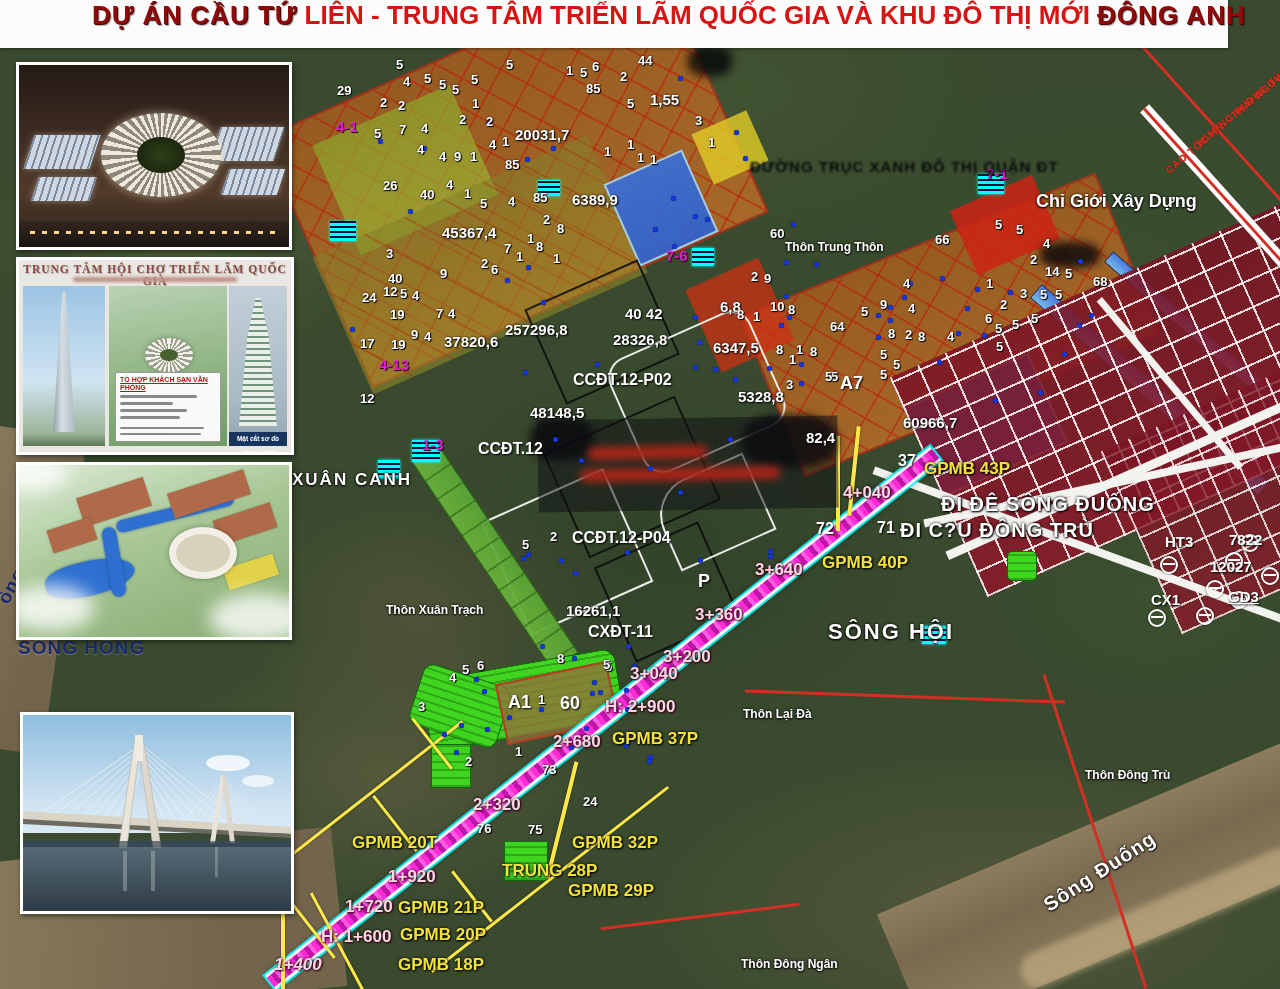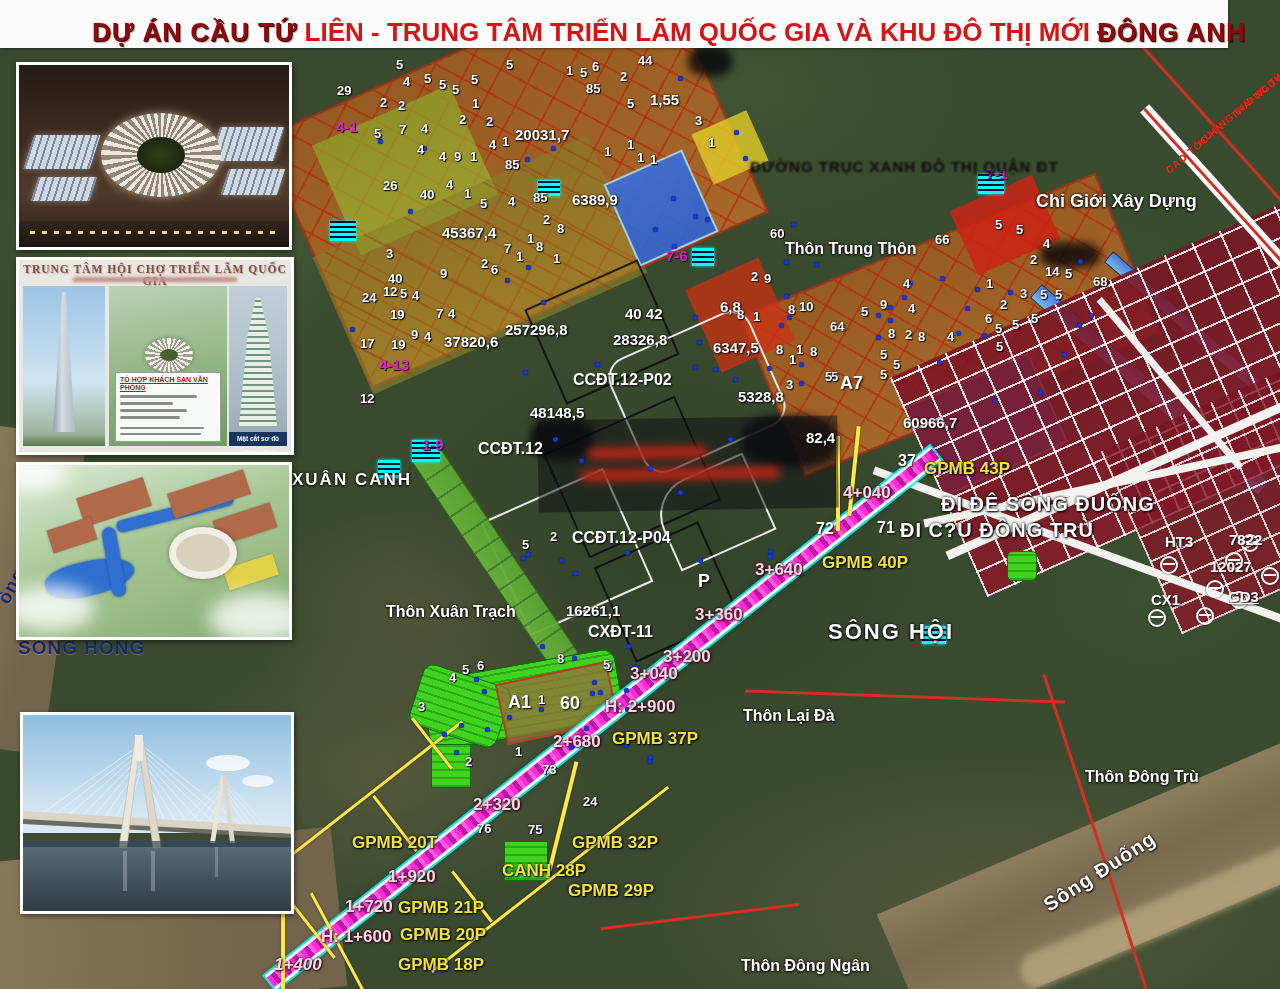--- a/index.html
+++ b/index.html
@@ -65,42 +65,42 @@
   .dark-blob{background:rgba(5,5,10,.8);border-radius:40%;filter:blur(4px);}
   
   #watermark{position:absolute;left:538px;top:418px;width:300px;height:92px;
     background:rgba(14,14,20,.5);transform:rotate(-1deg);}
   #watermark .r1,#watermark .r2{position:absolute;height:12px;border-radius:6px;
     background:#b42418;filter:blur(4px);}
   #watermark .r1{left:50px;top:28px;width:120px;}
   #watermark .r2{left:42px;top:50px;width:200px;}
   
   .map-label{position:absolute;white-space:nowrap;line-height:1.05;}
-  .place{color:#fff;font-weight:bold;font-size:16px;text-shadow:0 1px 2px #000,0 0 3px #000;}
+  .place{color:#fff;font-weight:bold;font-size:12px;text-shadow:0 1px 2px #000,0 0 3px #000;}
   .river{color:#1b2a6e;font-weight:bold;font-size:19px;letter-spacing:1px;
     text-shadow:0 1px 1px rgba(255,255,255,.25);}
   .gpmb{color:#f3e23c;font-weight:bold;font-size:17px;text-shadow:1px 1px 2px #000,0 0 3px #000;}
   .chainage{color:#ffd7e4;font-weight:bold;font-size:17px;text-shadow:1px 1px 2px #40001a,0 0 3px #000;}
   .areanum{color:#fff;font-weight:bold;font-size:15px;text-shadow:1px 1px 2px #000,0 0 2px #000;}
   .zonecode{color:#fff;font-weight:bold;font-size:16px;text-shadow:1px 1px 2px #000;}
   .magenta{color:#e020d0;font-weight:bold;font-size:15px;text-shadow:1px 1px 1px #1a001a;}
   .routenum{color:#fff;font-weight:bold;font-size:16px;text-shadow:1px 1px 2px #000;}
   .roadwhite{color:#fff;font-weight:bold;font-size:20px;letter-spacing:1px;
     text-shadow:1px 1px 2px #000,0 0 3px #000;}
   .survey{color:#fff;font-weight:bold;font-size:15px;text-shadow:1px 1px 2px #000;}
   .smallnum{color:#fff;font-weight:bold;font-size:13px;text-shadow:1px 1px 1px #000,0 0 2px #000;}
   .roadblack{color:#0a0a0a;font-weight:bold;font-size:15px;letter-spacing:1px;filter:blur(1.1px);}
   .redroute{color:#e03020;font-weight:bold;font-size:10px;letter-spacing:1px;
     text-shadow:0 0 1px #70100a;}
   .survey-marker{position:absolute;width:14px;height:14px;border:2px solid #fff;border-radius:50%;
     box-shadow:0 0 2px #000;}
   .survey-marker::after{content:"";position:absolute;left:1px;right:1px;top:5px;height:2px;background:#fff;}
   
   #titlebar{position:absolute;left:0;top:0;width:1228px;height:48px;background:#fcfcfc;
-    box-shadow:0 1px 3px rgba(0,0,0,.4);display:flex;align-items:flex-end;}
+    box-shadow:0 1px 3px rgba(0,0,0,.4);display:flex;align-items:flex-start;}
   #titlebar .t{margin-left:92px;font-size:26px;font-weight:bold;white-space:nowrap;}
   .t .dark{color:#8f0a0a;text-shadow:1px 1px 0 #4a0404,2px 2px 1px rgba(0,0,0,.3);letter-spacing:1px;}
   .t .bright{color:#d61414;}
   
   .inset{position:absolute;border:3px solid #fff;box-shadow:1px 2px 5px rgba(0,0,0,.5);
     overflow:hidden;background:#222;}
   #inset1{left:16px;top:62px;width:270px;height:182px;
     background:linear-gradient(180deg,#241b16 0%,#3c2a20 35%,#503a2a 70%,#2e2118 100%);}
   .fan{position:absolute;left:82px;top:48px;width:120px;height:84px;border-radius:50%;
     background:repeating-conic-gradient(#efe9dc 0 5deg,#8e887c 5deg 10deg);
@@ -359,21 +359,21 @@
         <span class="map-label place" data-interactable="false" style="left: 1085px; top: 769px;">Thôn Đông Trù</span>
         <span class="map-label place" data-interactable="false" style="left: 741px; top: 958px;">Thôn Đông Ngân</span>
         <span class="map-label place" data-interactable="false" style="left: 1012px; top: 192px; font-size: 18px; padding-left: 24px;">Chỉ Giới Xây Dựng</span>
         <span class="map-label place" data-interactable="false" style="left: 1040px; top: 898px; font-size: 20px; letter-spacing: 1px; transform: rotate(-33deg); transform-origin: left top;">Sông Đuống</span>
         <span class="map-label river" data-interactable="false" style="left: 18px; top: 638px;">SÔNG HỒNG</span>
         <span class="map-label river" data-interactable="false" style="left: -6px; top: 598px; transform: rotate(-62deg); transform-origin: left top;">ồng</span>
         <span class="map-label gpmb" data-interactable="false" style="left: 924px; top: 460px;">GPMB 43P</span>
         <span class="map-label gpmb" data-interactable="false" style="left: 822px; top: 554px;">GPMB 40P</span>
         <span class="map-label gpmb" data-interactable="false" style="left: 612px; top: 730px;">GPMB 37P</span>
         <span class="map-label gpmb" data-interactable="false" style="left: 572px; top: 834px;">GPMB 32P</span>
-        <span class="map-label gpmb" data-interactable="false" style="left: 502px; top: 862px;">CANH 28P</span>
+        <span class="map-label gpmb" data-interactable="false" style="left: 502px; top: 862px;">TRUNG 28P</span>
         <span class="map-label gpmb" data-interactable="false" style="left: 568px; top: 882px;">GPMB 29P</span>
         <span class="map-label gpmb" data-interactable="false" style="left: 352px; top: 834px;">GPMB 20T</span>
         <span class="map-label gpmb" data-interactable="false" style="left: 398px; top: 899px;">GPMB 21P</span>
         <span class="map-label gpmb" data-interactable="false" style="left: 400px; top: 926px;">GPMB 20P</span>
         <span class="map-label gpmb" data-interactable="false" style="left: 398px; top: 956px;">GPMB 18P</span>
         <span class="map-label chainage" data-interactable="false" style="left: 843px; top: 484px;">4+040</span>
         <span class="map-label chainage" data-interactable="false" style="left: 755px; top: 561px; text-align: center;">3+640</span>
         <span class="map-label chainage" data-interactable="false" style="left: 695px; top: 606px;">3+360</span>
         <span class="map-label chainage" data-interactable="false" style="left: 663px; top: 648px;">3+200</span>
         <span class="map-label chainage" data-interactable="false" style="left: 630px; top: 665px;">3+040</span>
@@ -402,21 +402,21 @@
         <span class="map-label zonecode" data-interactable="false" style="left: 573px; top: 372px;">CCĐT.12-P02</span>
         <span class="map-label zonecode" data-interactable="false" style="left: 572px; top: 530px;">CCĐT.12-P04</span>
         <span class="map-label zonecode" data-interactable="false" style="left: 588px; top: 624px;">CXĐT-11</span>
         <span class="map-label zonecode" data-interactable="false" style="left: 478px; top: 441px;">CCĐT.12</span>
         <span class="map-label zonecode" data-interactable="false" style="left: 840px; top: 374px; font-size: 18px;">A7</span>
         <span class="map-label zonecode" data-interactable="false" style="left: 508px; top: 693px; font-size: 18px;">A1</span>
         <span class="map-label zonecode" data-interactable="false" style="left: 560px; top: 694px; font-size: 18px;">60</span>
         <span class="map-label zonecode" data-interactable="false" style="left: 698px; top: 572px; font-size: 18px;">P</span>
         <span class="map-label magenta" data-interactable="false" style="left: 336px; top: 119px;">4-1</span>
         <span class="map-label magenta" data-interactable="false" style="left: 379px; top: 357px;">4-13</span>
-        <span class="map-label magenta" data-interactable="false" style="left: 422px; top: 437px;">1-9</span>
+        <span class="map-label magenta" data-interactable="false" style="left: 422px; top: 437px;">1-3</span>
         <span class="map-label magenta" data-interactable="false" style="left: 986px; top: 166px;">7-1</span>
         <span class="map-label magenta" data-interactable="false" style="left: 666px; top: 248px;">7-6</span>
         <span class="map-label routenum" data-interactable="false" style="left: 898px; top: 453px;">37</span>
         <span class="map-label routenum" data-interactable="false" style="left: 816px; top: 521px;">72</span>
         <span class="map-label routenum" data-interactable="false" style="left: 877px; top: 520px;">71</span>
         <span class="map-label roadwhite" data-interactable="false" style="left: 941px; top: 494px;">ĐI ĐÊ SÔNG ĐUỐNG</span>
         <span class="map-label roadwhite" data-interactable="false" style="left: 900px; top: 520px;">ĐI C?U ĐÔNG TRÙ</span>
         <span class="map-label roadblack" data-interactable="false" style="left: 750px; top: 159px;">ĐƯỜNG TRỤC XANH ĐÔ THỊ QUẬN ĐT</span>
         <span class="map-label redroute" data-interactable="false" style="left: 1196px; top: 140px; transform: rotate(-40deg); transform-origin: left top;">HƯỚNG ĐI DỤC TÚ</span>
         <span class="map-label redroute" data-interactable="false" style="left: 1164px; top: 168px; transform: rotate(-40deg); transform-origin: left top;">CAO TỐC HN - THÁI NGUYÊN</span>
@@ -521,21 +521,21 @@
         <span class="map-label smallnum" data-interactable="false" style="left: 1055px; top: 288px;">5</span>
         <span class="map-label smallnum" data-interactable="false" style="left: 996px; top: 340px;">5</span>
         <span class="map-label smallnum" data-interactable="false" style="left: 880px; top: 348px;">5</span>
         <span class="map-label smallnum" data-interactable="false" style="left: 893px; top: 358px;">5</span>
         <span class="map-label smallnum" data-interactable="false" style="left: 880px; top: 368px;">5</span>
         <span class="map-label smallnum" data-interactable="false" style="left: 831px; top: 370px;">5</span>
         <span class="map-label smallnum" data-interactable="false" style="left: 751px; top: 270px;">2</span>
         <span class="map-label smallnum" data-interactable="false" style="left: 764px; top: 272px;">9</span>
         <span class="map-label smallnum" data-interactable="false" style="left: 737px; top: 308px;">8</span>
         <span class="map-label smallnum" data-interactable="false" style="left: 753px; top: 310px;">1</span>
-        <span class="map-label smallnum" data-interactable="false" style="left: 770px; top: 300px; margin-left: 29px;">10</span>
+        <span class="map-label smallnum" data-interactable="false" style="left: 770px; top: 300px;">10</span>
         <span class="map-label smallnum" data-interactable="false" style="left: 788px; top: 303px;">8</span>
         <span class="map-label smallnum" data-interactable="false" style="left: 796px; top: 343px;">1</span>
         <span class="map-label smallnum" data-interactable="false" style="left: 810px; top: 345px;">8</span>
         <span class="map-label smallnum" data-interactable="false" style="left: 789px; top: 353px;">1</span>
         <span class="map-label smallnum" data-interactable="false" style="left: 786px; top: 378px;">3</span>
         <span class="map-label smallnum" data-interactable="false" style="left: 825px; top: 370px;">5</span>
         <span class="map-label smallnum" data-interactable="false" style="left: 776px; top: 343px;">8</span>
         <span class="map-label smallnum" data-interactable="false" style="left: 449px; top: 671px;">4</span>
         <span class="map-label smallnum" data-interactable="false" style="left: 462px; top: 663px;">5</span>
         <span class="map-label smallnum" data-interactable="false" style="left: 477px; top: 659px;">6</span>

